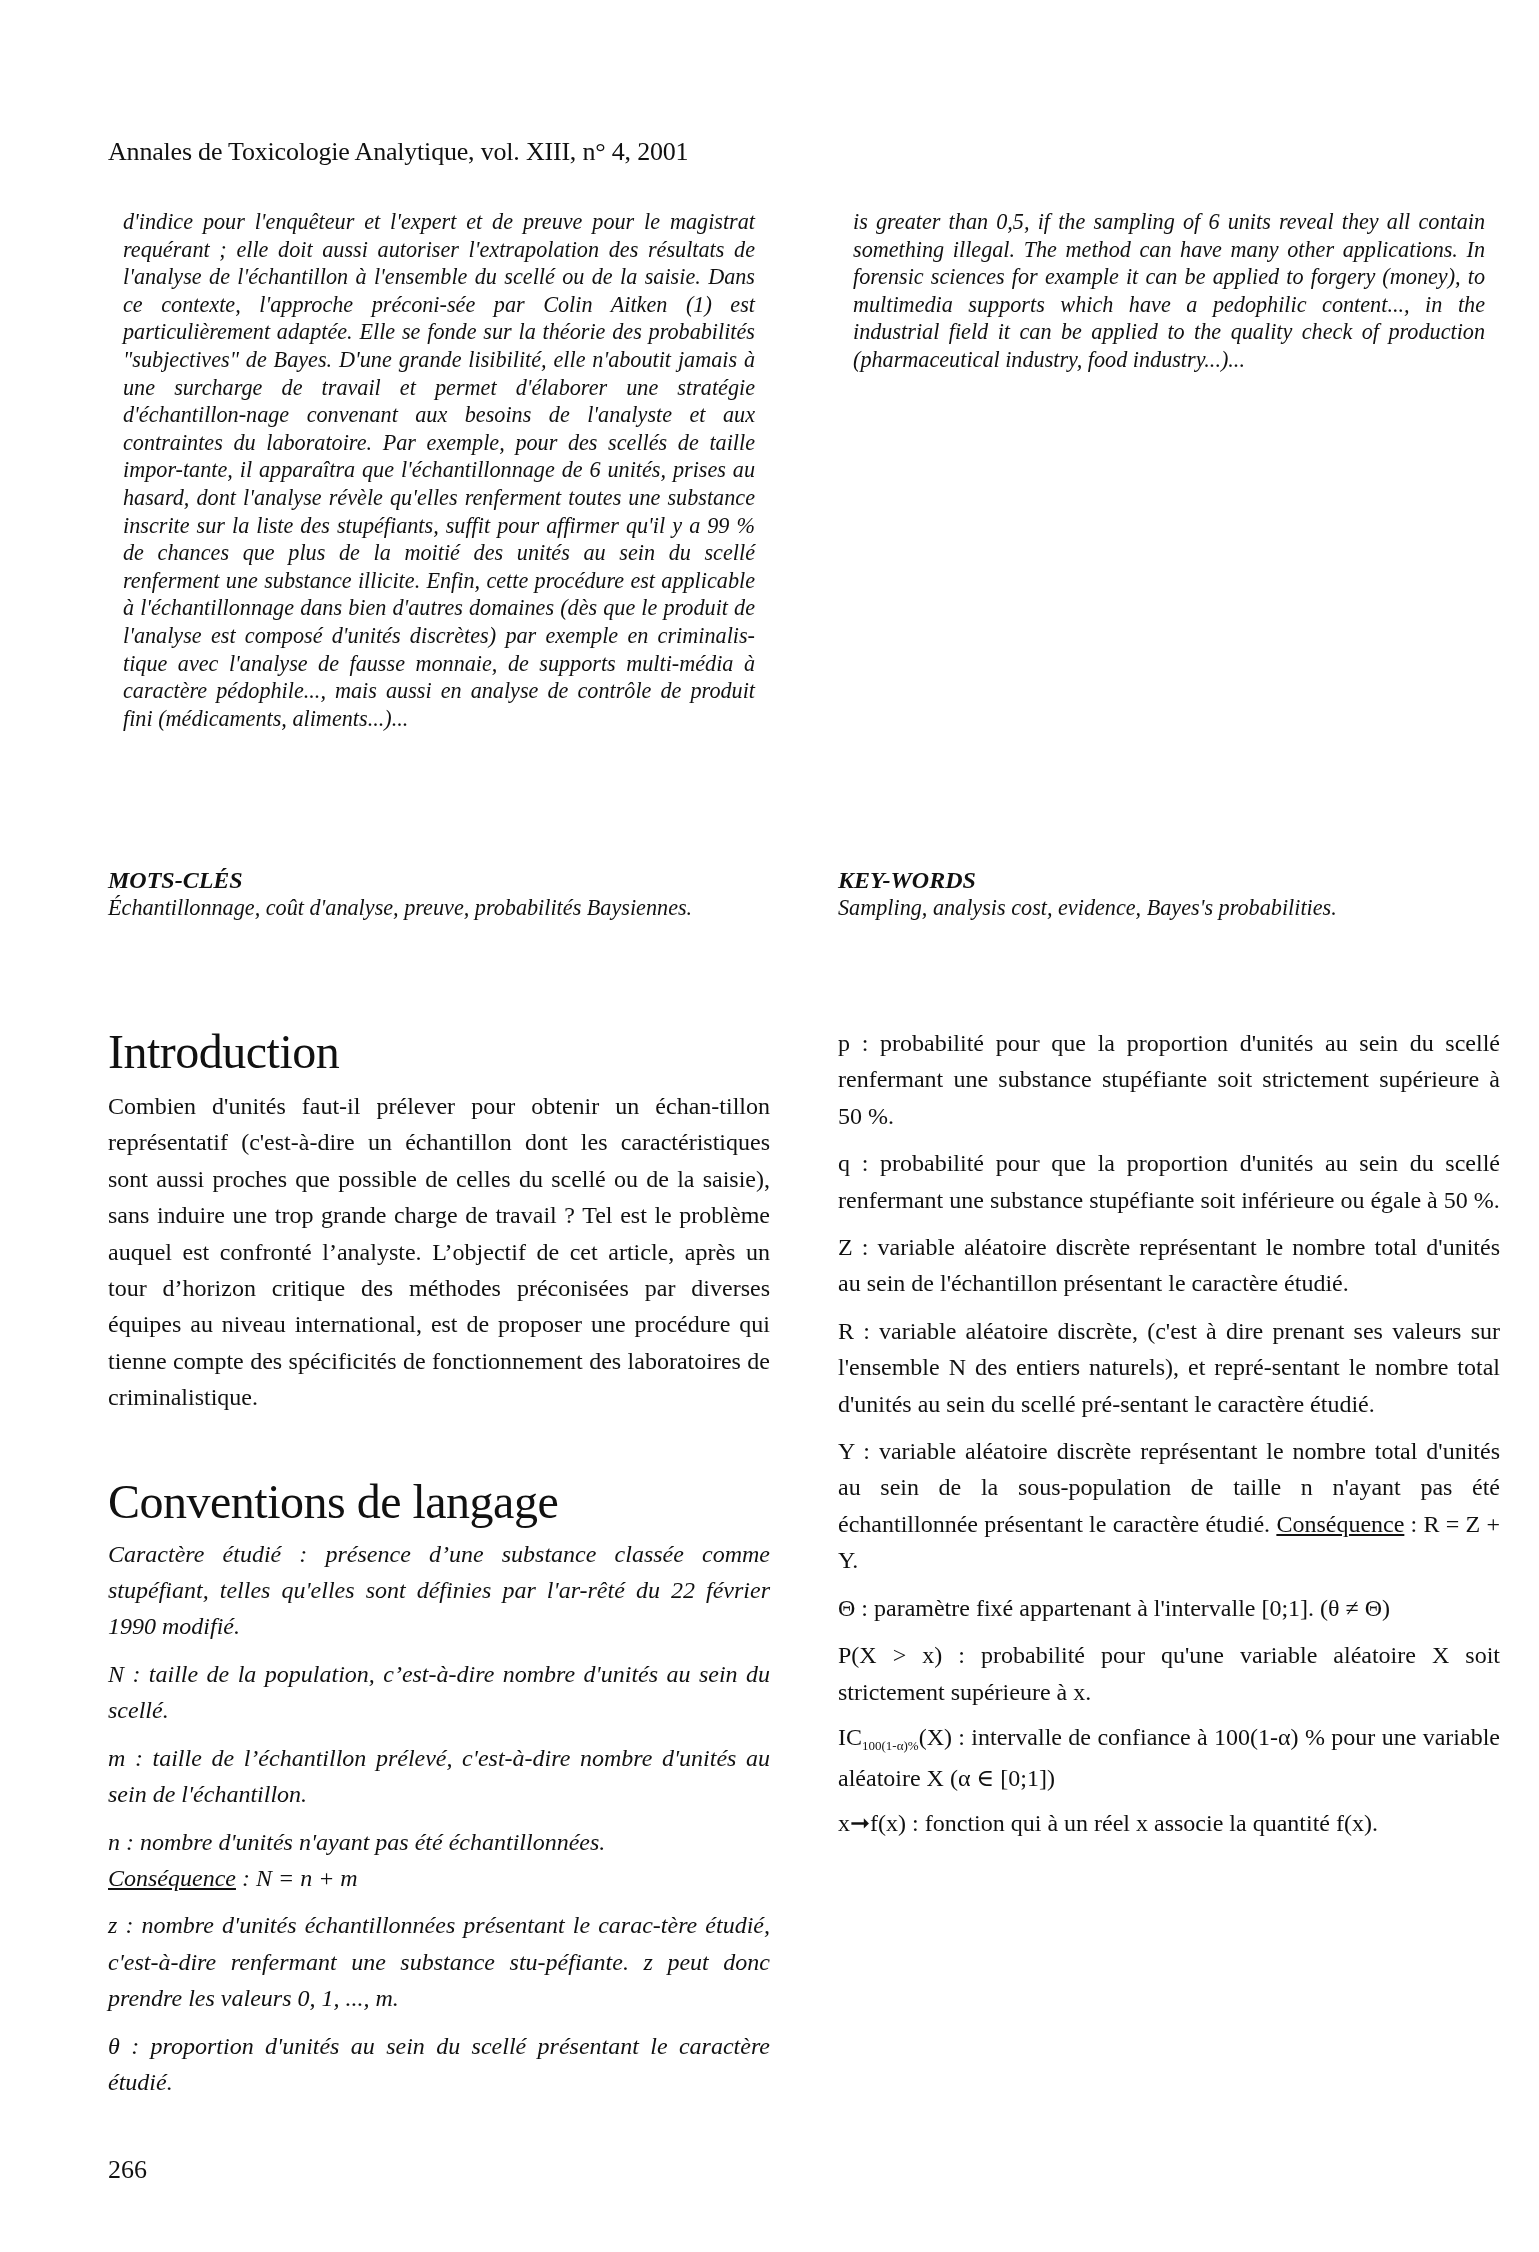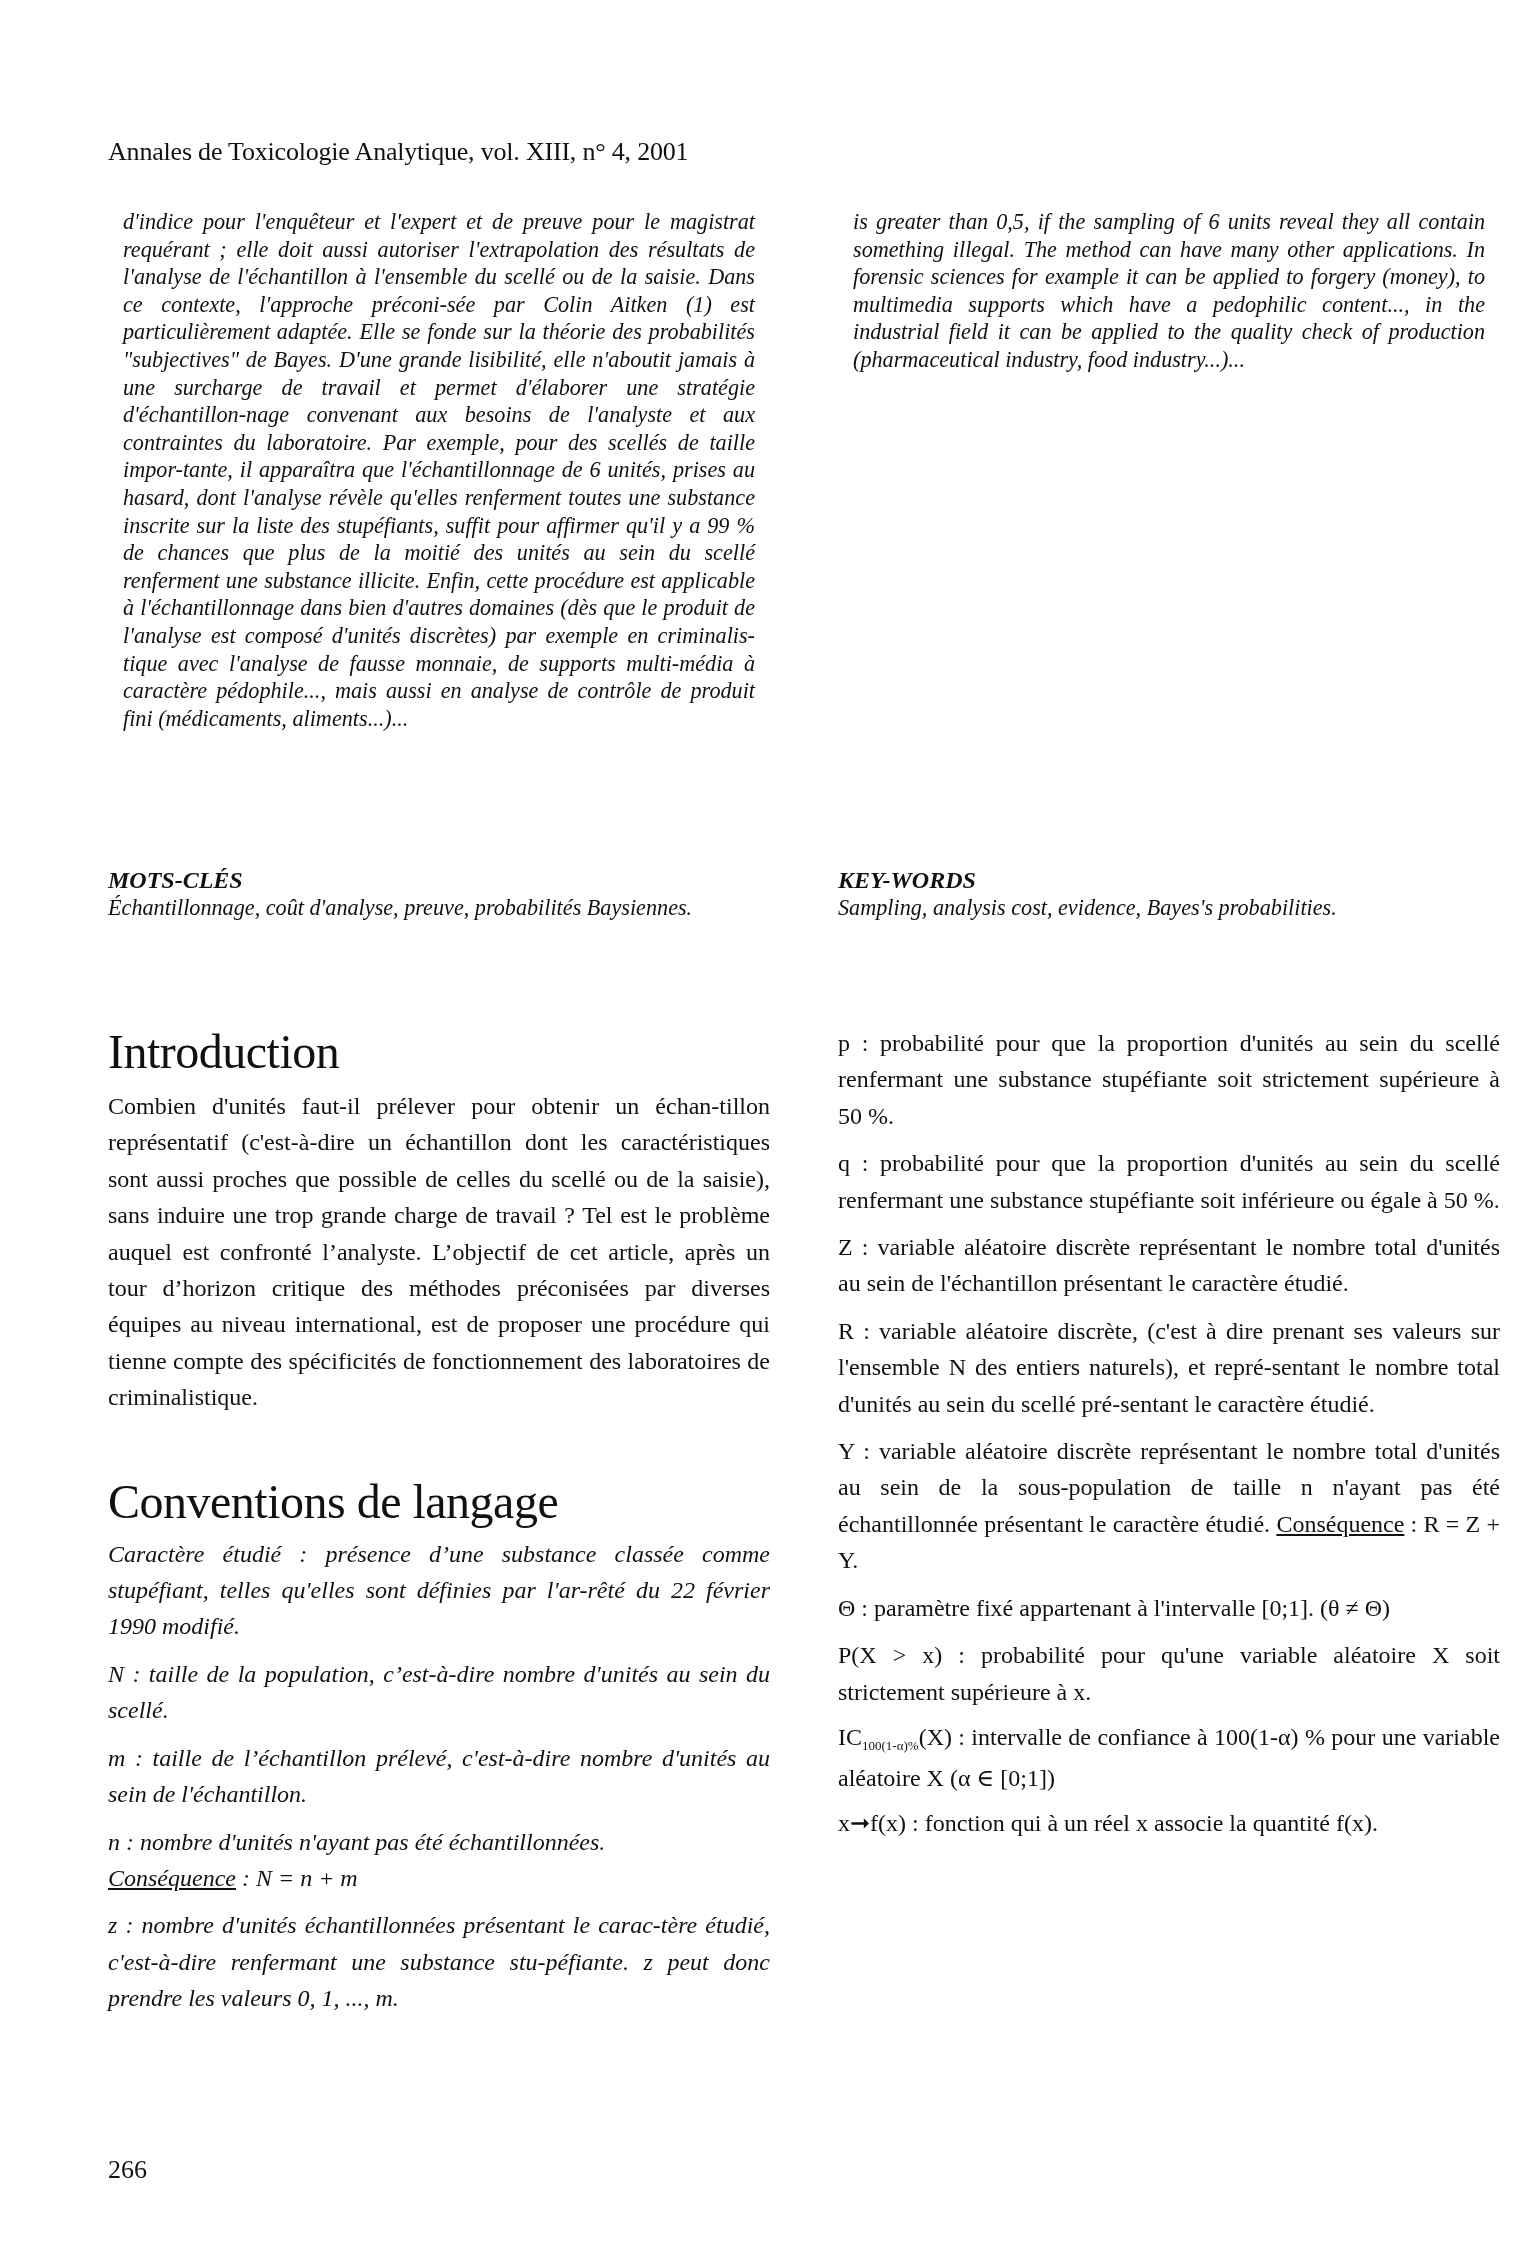--- a/index.html
+++ b/index.html
@@ -68,20 +68,21 @@
   <h2 class="section" style="margin-top:56px;">Conventions de langage</h2>
   <div style="margin-top:4px;font-style:italic;">
     <p class="body-text def">Caractère étudié : présence d’une substance classée comme stupéfiant, telles qu'elles sont définies par l'ar-rêté du 22 février 1990 modifié.</p>
     <p class="body-text def">N : taille de la population, c’est-à-dire nombre d'unités au sein du scellé.</p>
     <p class="body-text def">m : taille de l’échantillon prélevé, c'est-à-dire nombre d'unités au sein de l'échantillon.</p>
     <p class="body-text def">
       <span>n : nombre d'unités n'ayant pas été échantillonnées.</span><br>
       <span class="u">Conséquence</span><span> : N = n + m</span>
     </p>
     <p class="body-text def">z : nombre d'unités échantillonnées présentant le carac-tère étudié, c'est-à-dire renfermant une substance stu-péfiante. z peut donc prendre les valeurs 0, 1, ..., m.</p>
+    <p class="body-text def">θ : proportion d'unités au sein du scellé présentant le caractère étudié.</p>
   </div>
 </div>
 
 <div class="col col-right" style="top:1025px;">
   <p class="body-text def">p : probabilité pour que la proportion d'unités au sein du scellé renfermant une substance stupéfiante soit strictement supérieure à 50 %.</p>
   <p class="body-text def">q : probabilité pour que la proportion d'unités au sein du scellé renfermant une substance stupéfiante soit inférieure ou égale à 50 %.</p>
   <p class="body-text def">Z : variable aléatoire discrète représentant le nombre total d'unités au sein de l'échantillon présentant le caractère étudié.</p>
   <p class="body-text def">R : variable aléatoire discrète, (c'est à dire prenant ses valeurs sur l'ensemble N des entiers naturels), et repré-sentant le nombre total d'unités au sein du scellé pré-sentant le caractère étudié.</p>
   <p class="body-text def">
     <span>Y : variable aléatoire discrète représentant le nombre total d'unités au sein de la sous-population de taille n n'ayant pas été échantillonnée présentant le caractère étudié.</span>

